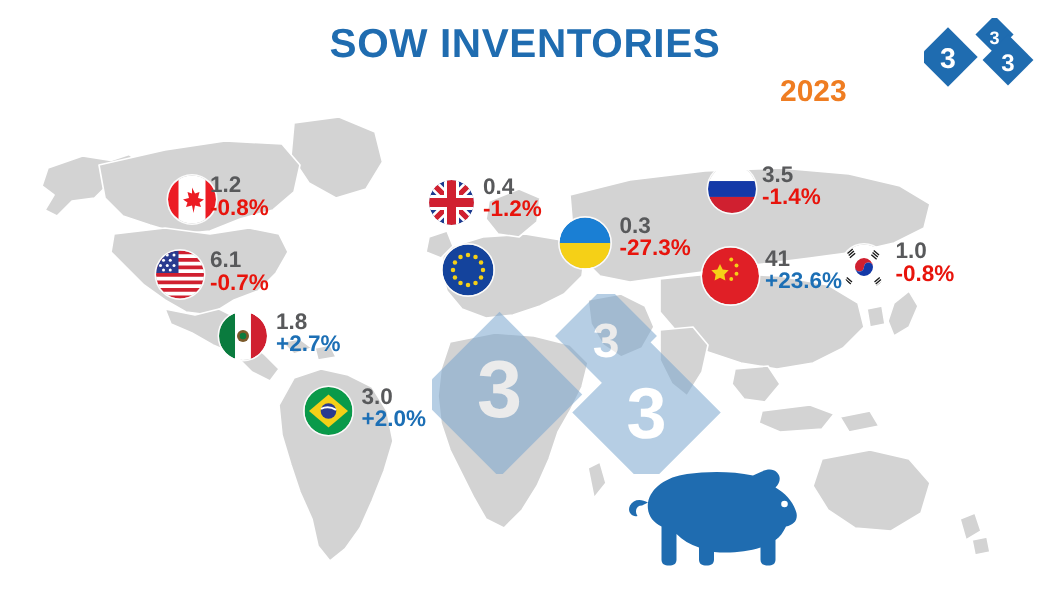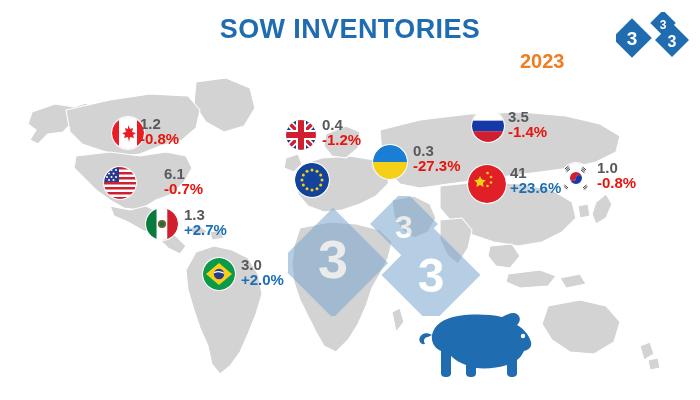--- a/index.html
+++ b/index.html
@@ -184,21 +184,21 @@
               <circle cx="9.5" cy="6.5" r="1"></circle>
             <circle cx="3" cy="10" r="1"></circle>
               <circle cx="7.5" cy="10" r="1"></circle>
               <circle cx="12" cy="10" r="1"></circle>
             <circle cx="5" cy="13" r="1"></circle>
               <circle cx="9.5" cy="13" r="1"></circle>
           </g>
         </g>
       </svg>
     </div>
-    <div class="vals" style="left:36px;top:-1px;margin-left:24px;">
+    <div class="vals" style="left:36px;top:-1px;">
       <span class="num">6.1</span>
       <span class="pct neg">-0.7%</span>
     </div>
   </div>
 
   <div class="marker" style="left:146px;top:208px;width:95px;height:36px;">
     <div class="flag" style="width:32px;height:32px;">
       <svg width="32" height="32" viewBox="0 0 32 32">
         <clipPath id="mexC">
             <circle cx="16" cy="16" r="16"></circle>
@@ -206,21 +206,21 @@
         <g clip-path="url(#mexC)">
           <rect width="10.7" height="32" x="0" fill="#0a7b3e"></rect>
           <rect width="10.6" height="32" x="10.7" fill="#ffffff"></rect>
           <rect width="10.7" height="32" x="21.3" fill="#d02030"></rect>
           <circle cx="16" cy="16" r="4" fill="#7b5a2a"></circle>
           <circle cx="16" cy="16" r="2.2" fill="#0a7b3e"></circle>
         </g>
       </svg>
     </div>
     <div class="vals" style="left:38px;top:-1px;">
-      <span class="num">1.3</span>
+      <span class="num">1.8</span>
       <span class="pct pos">+2.7%</span>
     </div>
   </div>
 
   <div class="marker" style="left:203px;top:258px;width:95px;height:36px;">
     <div class="flag" style="width:32px;height:32px;">
       <svg width="32" height="32" viewBox="0 0 32 32">
         <circle cx="16" cy="16" r="16" fill="#0a9a4a"></circle>
         <path d="M16,5 L29,16 L16,27 L3,16 Z" fill="#f5d017"></path>
         <circle cx="16" cy="16" r="5.2" fill="#2a3b8f"></circle>

